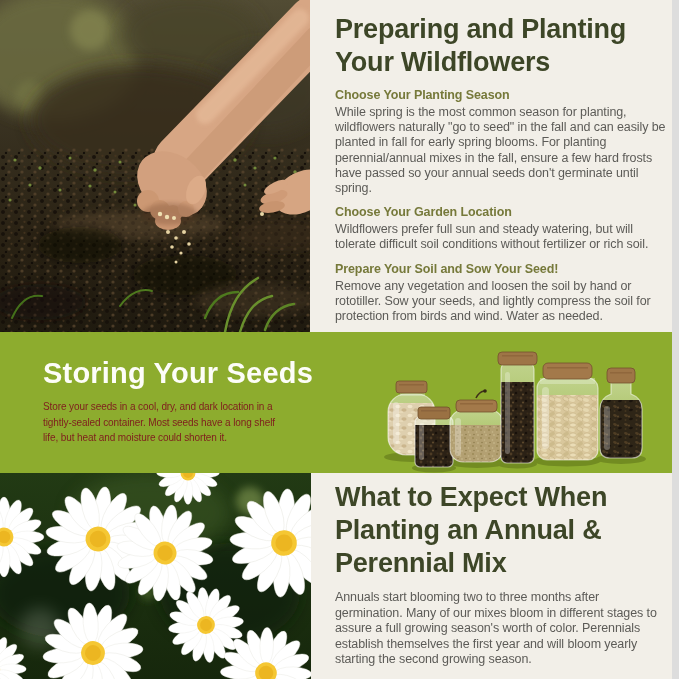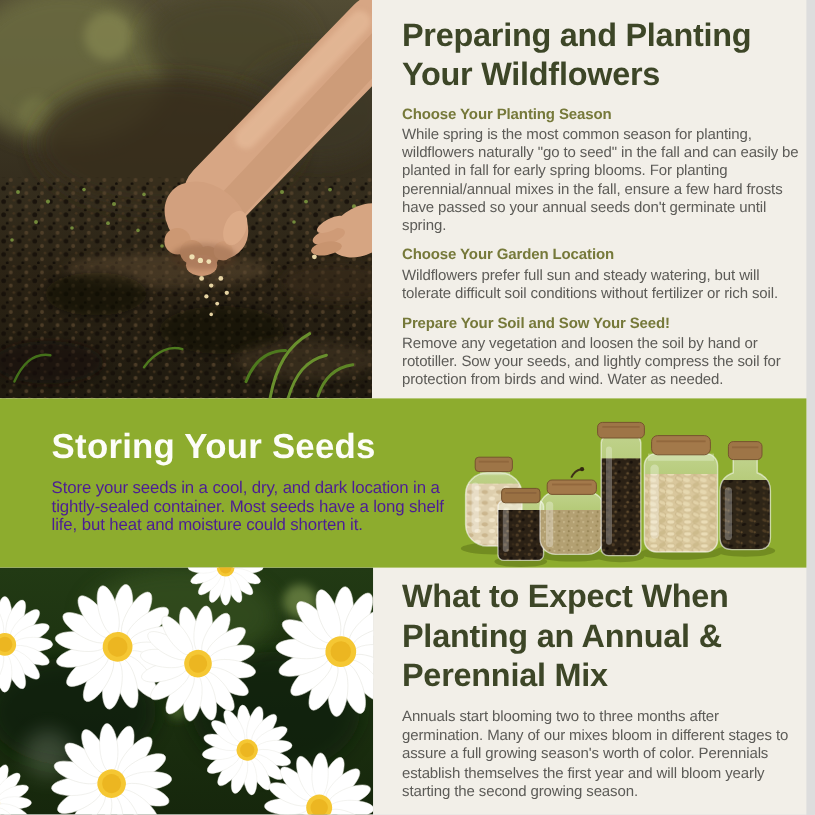--- a/index.html
+++ b/index.html
@@ -29,21 +29,21 @@
     position:absolute;left:0;top:332px;width:679px;height:141px;
     background:#8dac2e;
     padding-left:39px;
   }
   .band-text{position:absolute;left:43px;top:26px;width:340px;}
   .band-text h1{
     margin:0 0 10px;font-size:29px;line-height:31px;font-weight:bold;
     color:#fdfdf8;letter-spacing:0.2px;
   }
   .band-text p{
-    margin:0;font-size:14px;line-height:15.5px;color:#4c1d95;
+    margin:0;font-size:10px;line-height:15.5px;color:#7f1d1d;
     letter-spacing:-0.1px;
   }
   .jars{position:absolute;left:359px;top:0;width:320px;height:141px;}
   .panel-bottom{position:absolute;left:335px;top:481px;width:346px;}
   .panel-bottom h1{
     margin:0;font-size:27px;line-height:33px;font-weight:bold;
     color:#3d4627;letter-spacing:-0.2px;
   }
   .panel-bottom p{
     margin:10px 0 0;font-size:12.5px;line-height:15.5px;color:#5c5b57;

